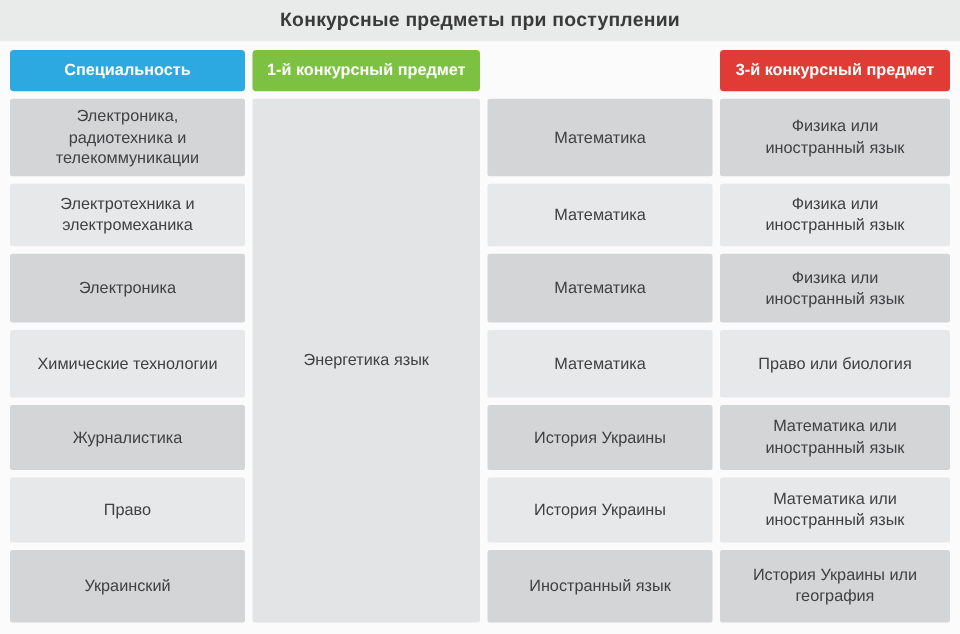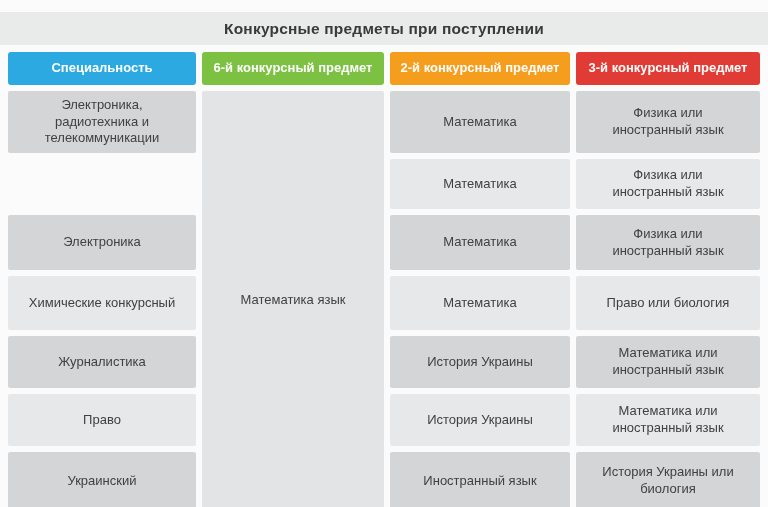--- a/index.html
+++ b/index.html
@@ -10,21 +10,20 @@
     background: #fbfbfb;
     font-family: "Liberation Sans", "DejaVu Sans", sans-serif;
     overflow: hidden;
   }
   .title-band {
     height: 33px;
     background: #e9eaea;
     display: flex;
     align-items: center;
     justify-content: center;
-    margin-top: 12px;
   }
   .page-title {
     font-size: 15.5px;
     font-weight: 700;
     color: #3a3a3a;
     letter-spacing: 0.2px;
   }
   .grid {
     margin: 7px 8px 0 8px;
     display: grid;
@@ -69,34 +68,35 @@
 
 <div>
 
   <div class="title-band">
     <div class="page-title">Конкурсные предметы при поступлении</div>
   </div>
 
   <div class="grid">
 
     <div class="cell hdr c1 r1" style="background: rgb(43, 169, 224);">Специальность</div>
-    <div class="cell hdr r1" style="grid-column: 2; background: rgb(124, 193, 66);">6-й конкурсный предмет</div>
-    <div class="cell hdr c3 r1" style="background: rgb(245, 157, 29);">2-й конкурсный предмет</div>
+    <div class="cell hdr r1" style="grid-column: 2; background: rgb(124, 193, 66);">1-й конкурсный предмет</div>
     <div class="cell hdr c4 r1" style="background: rgb(224, 60, 53);">3-й конкурсный предмет</div>
 
     <div class="cell dark  c1 r2">Электроника,
 радиотехника и
 телекоммуникации</div>
+    <div class="cell light c1 r3">Электротехника и
+электромеханика</div>
     <div class="cell dark  c1 r4">Электроника</div>
-    <div class="cell light c1 r5">Химические конкурсный</div>
+    <div class="cell light c1 r5">Химические технологии</div>
     <div class="cell light c1 r7">Право</div>
     <div class="cell dark  c1 r6">Журналистика</div>
     <div class="cell dark  c1 r8">Украинский</div>
 
-    <div class="cell merged">Математика язык</div>
+    <div class="cell merged">Энергетика язык</div>
 
     <div class="cell dark  c3 r2">Математика</div>
     <div class="cell light c3 r3">Математика</div>
     <div class="cell dark  c3 r4">Математика</div>
     <div class="cell light c3 r5">Математика</div>
     <div class="cell dark  c3 r6">История Украины</div>
     <div class="cell light c3 r7">История Украины</div>
     <div class="cell dark  c3 r8">Иностранный язык</div>
 
     <div class="cell dark  c4 r2">Физика или
@@ -104,16 +104,16 @@
     <div class="cell light c4 r3">Физика или
 иностранный язык</div>
     <div class="cell dark  c4 r4">Физика или
 иностранный язык</div>
     <div class="cell light c4 r5">Право или биология</div>
     <div class="cell dark  c4 r6">Математика или
 иностранный язык</div>
     <div class="cell light c4 r7">Математика или
 иностранный язык</div>
     <div class="cell dark  c4 r8">История Украины или
-биология</div>
+география</div>
 
   </div>
 </div>
 
 </body></html>

